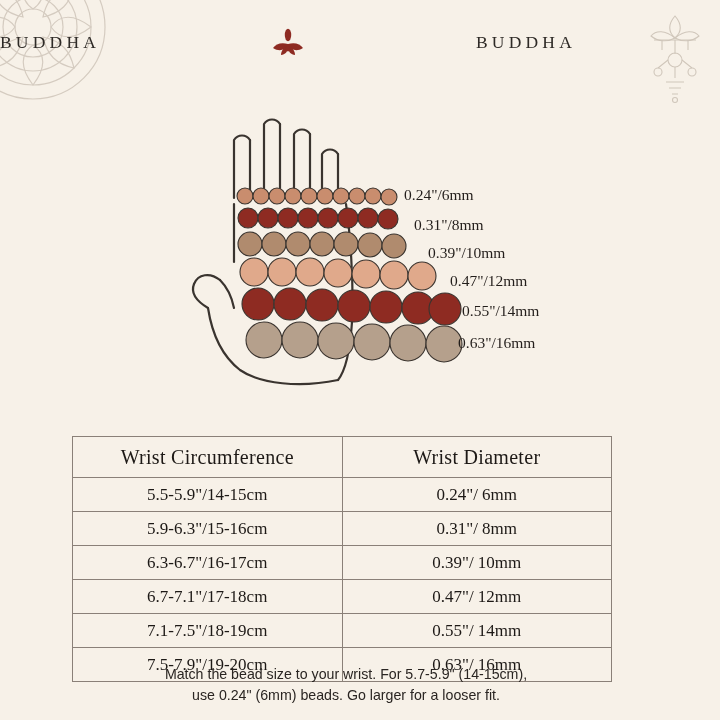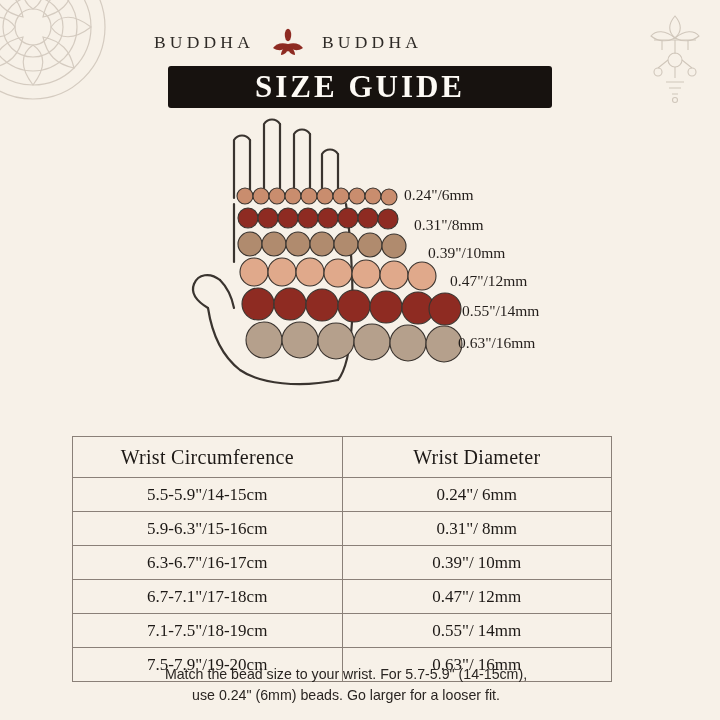--- a/index.html
+++ b/index.html
@@ -30,21 +30,21 @@
   .mandala-tr { right: 8px; top: 8px; }
 
   
   .brand {
     position: absolute;
     top: 22px;
     left: 0;
     width: 576px;
     display: flex;
     align-items: center;
-    justify-content: center;
+    justify-content: space-between;
     gap: 14px;
   }
   .brand-word {
     font-family: "Liberation Serif", serif;
     font-size: 17.5px;
     letter-spacing: 4.2px;
     color: #2e2a26;
     font-weight: 400;
   }
   .brand-logo {
@@ -197,23 +197,20 @@
           <path d="M20 22 C27 20 32 22 35 26 C29 30 23 28 20 24 Z"></path>
           <path d="M20 23 C16 25 13 29 13 33 C17 33 20 29 20 26 Z"></path>
           <path d="M20 23 C24 25 27 29 27 33 C23 33 20 29 20 26 Z"></path>
           <circle cx="20" cy="27" r="2.4"></circle>
         </g>
       </svg>
     </span>
     <span class="brand-word">BUDDHA</span>
   </div>
 
-  <div class="title-banner">
-    <span class="title-text">SIZE GUIDE</span>
-  </div>
 
   <div class="illus">
     <svg width="420" height="310" viewBox="0 0 420 310">
 
       <g fill="none" stroke="#3a342f" stroke-width="2.2" stroke-linecap="round" stroke-linejoin="round">
         <path d="M100 28 C96 22 88 22 84 28 L84 86"></path>
         <path d="M100 28 L100 86"></path>
         <path d="M130 12 C126 6 118 6 114 12 L114 86"></path>
         <path d="M130 12 L130 86"></path>
         <path d="M160 22 C156 16 148 16 144 22 L144 86"></path>

